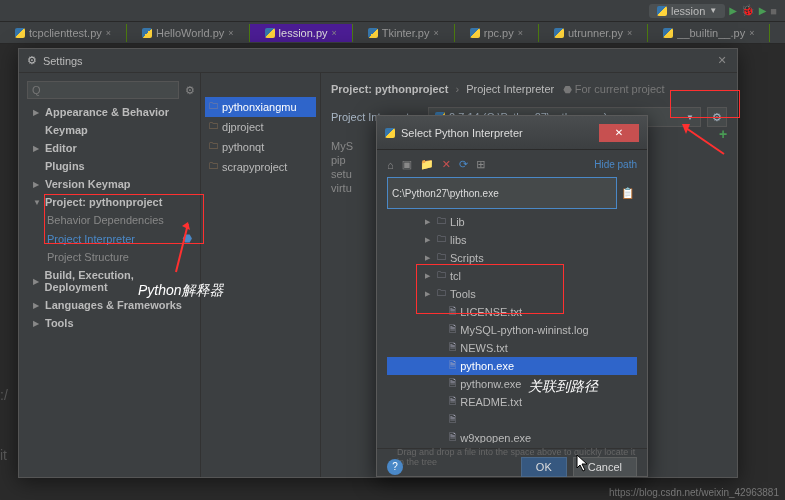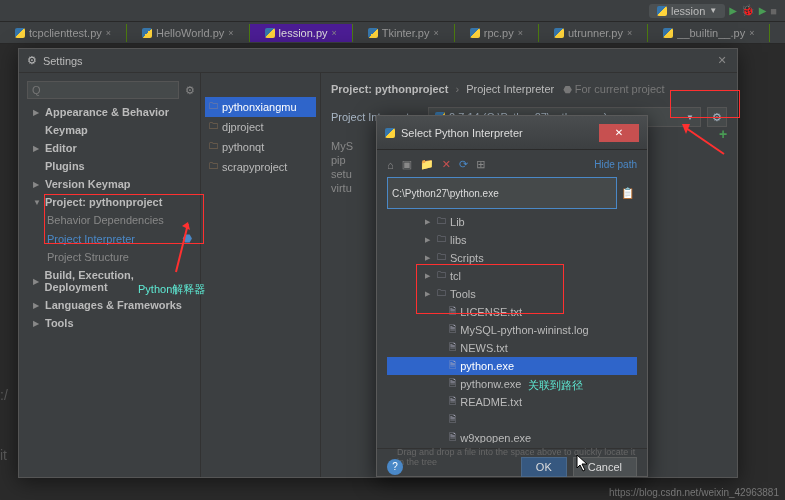--- a/index.html
+++ b/index.html
@@ -50,21 +50,21 @@
 .file-tree { margin-top:4px; max-height:230px; overflow:hidden; }
 .ft-item { padding:1px 0 1px 30px; display:flex; align-items:center; gap:4px; color:#bbb; font-size:10px; }
 .ft-item.sel { background:#2f65ca; color:#fff; }
 .ft-arrow { width:8px; color:#888; font-size:7px; }
 .file-icon { color:#aab; font-size:9px; }
 .drag-hint { color:#666; font-size:9px; padding:4px 0 0 10px; }
 .inner-footer { height:36px; border-top:1px solid #323232; display:flex; align-items:center; justify-content:flex-end; padding:0 10px; gap:6px; }
 .help-icon { margin-right:auto; width:16px; height:16px; border-radius:8px; background:#4a88c7; color:#fff; display:flex; align-items:center; justify-content:center; font-size:10px; }
 .btn { background:#4c5052; border:1px solid #5e6060; padding:3px 14px; color:#ddd; font-size:11px; }
 .btn.primary { background:#365880; border-color:#4a688a; }
-.annotation { position:absolute; color:#5eead4; font-size:11px; pointer-events:none; z-index:20; }
+.annotation { position:absolute; color:#ffffff; font-size:14px; pointer-events:none; z-index:20;font-style:italic; }
 .red-box { position:absolute; border:1px solid #ff3030; pointer-events:none; z-index:19; }
 .red-arrow { position:absolute; z-index:19; pointer-events:none; }
 .plus-green { position:absolute; color:#499c54; font-size:14px; font-weight:bold; z-index:5; }
 .cursor { position:absolute; z-index:30; pointer-events:none; }
 .watermark { position:absolute; right:6px; bottom:2px; color:#777; font-size:10px; }
 .left-gutter { position:absolute; left:0; top:380px; color:#555; font-size:14px; line-height:30px; }
 svg { display:block; }
 </style>
 </head>
 <body>

